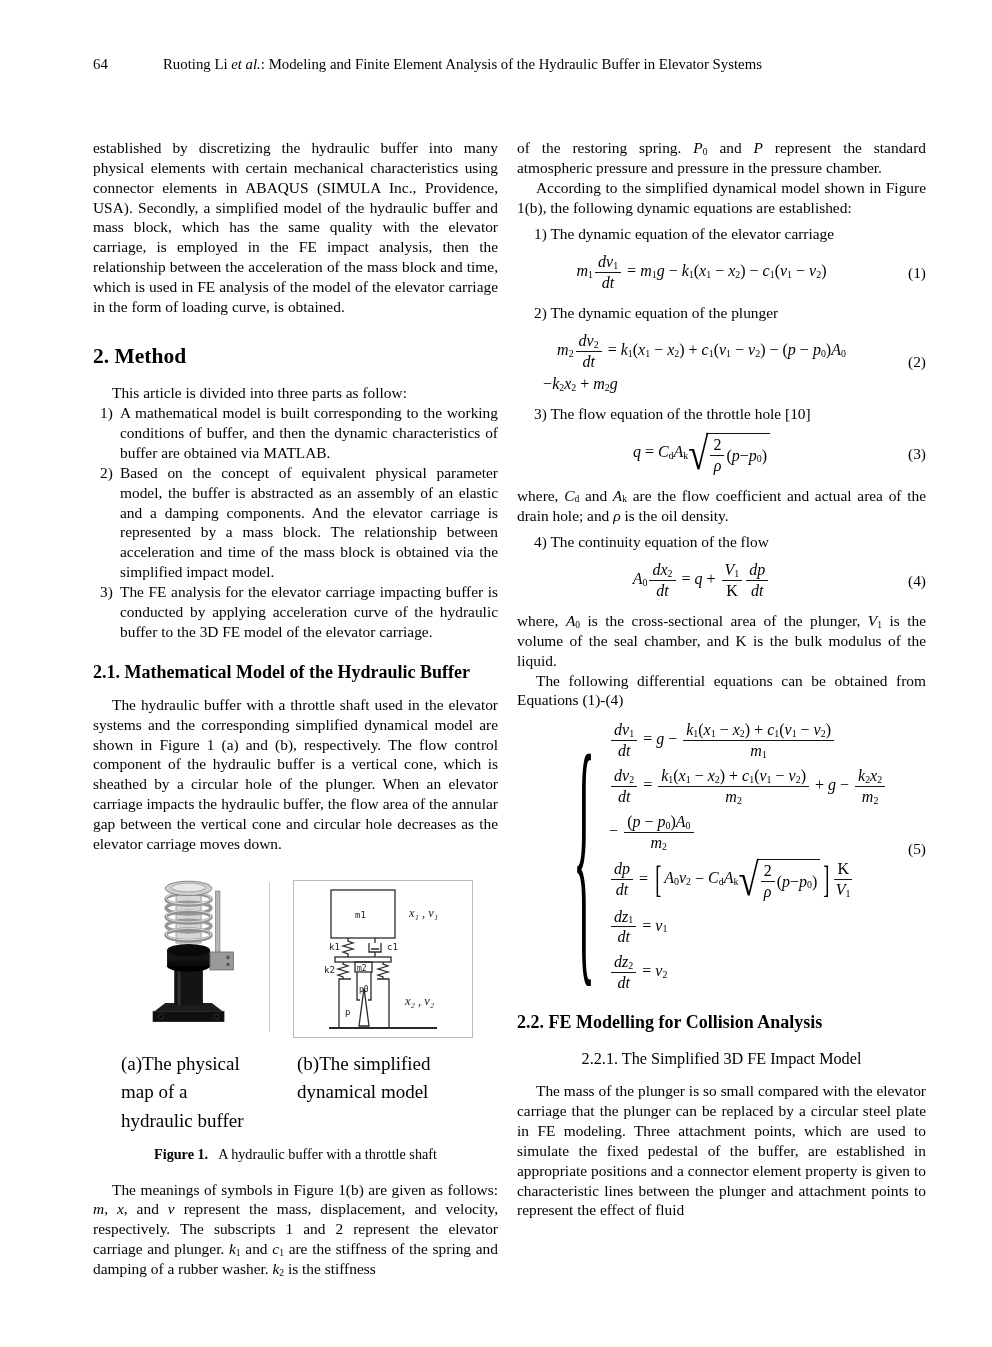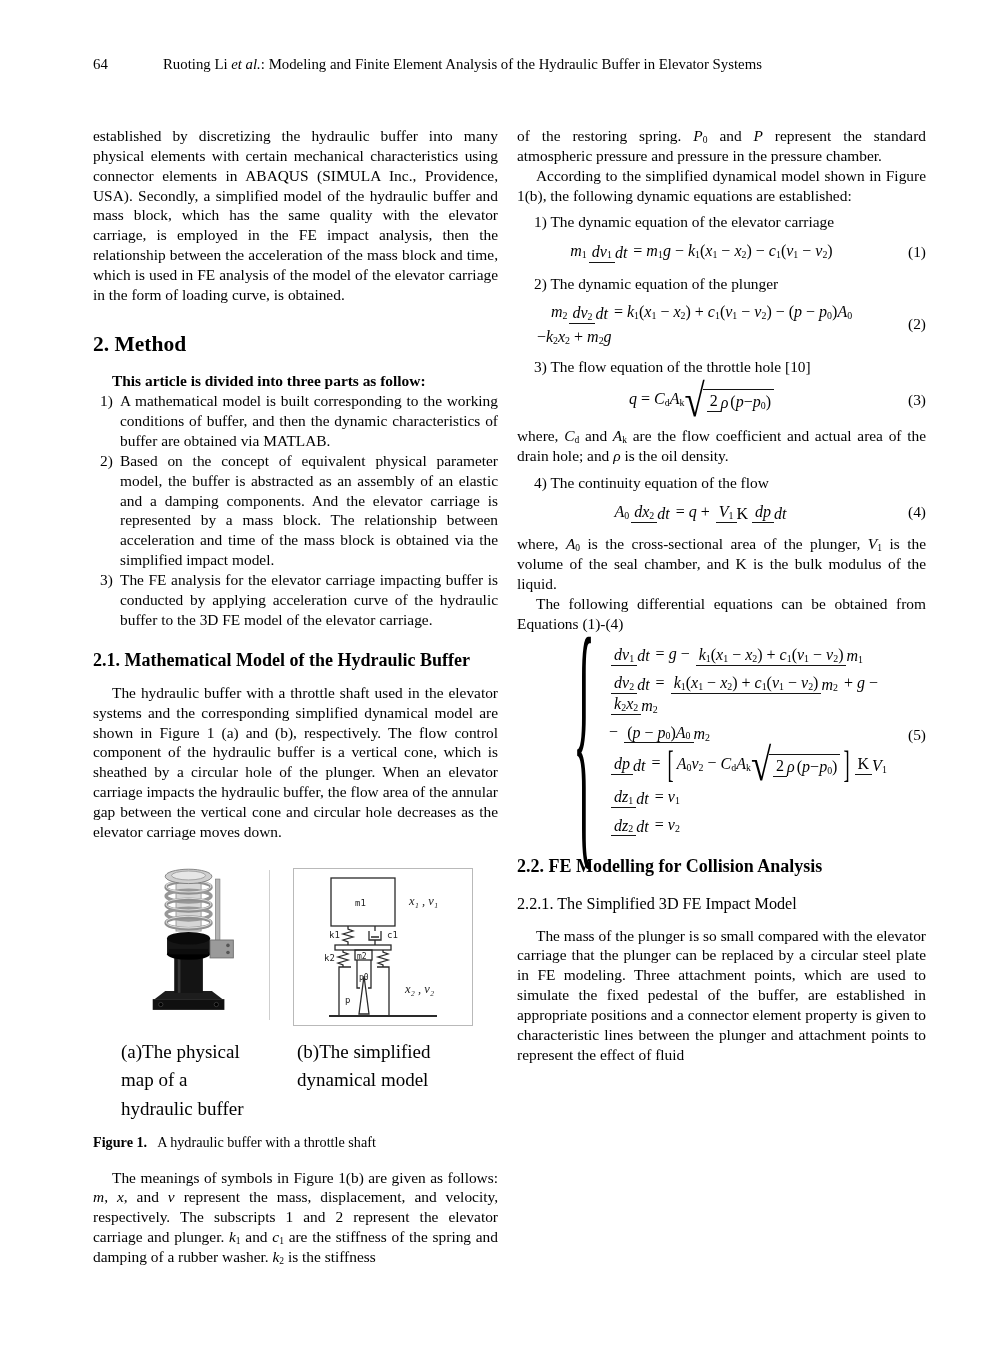--- a/index.html
+++ b/index.html
@@ -4,51 +4,51 @@
 <style>
   html,body{margin:0;padding:0;background:#fff;}
   .page{position:relative;width:992px;height:1347px;background:#fff;color:#000000;
         font-family:"Liberation Serif",serif;overflow:hidden;padding-left:44px;}
   
   .hdr{position:absolute;top:56px;left:93px;right:67px;display:flex;font-size:14.8px;}
   .pageno{width:70px;}
   .rtitle{flex:1;}
   .ri{font-style:italic;}
   
-  .col{position:absolute;top:126px;font-size:15.4px;line-height:1.29;text-align:justify;}
+  .col{position:absolute;top:138px;font-size:15.4px;line-height:1.29;text-align:justify;}
   .col.left{left:93px;width:405px;}
   .col.right{left:517px;width:409px;}
   p{margin:0;}
   .indent{text-indent:19px;}
   h1.method{font-size:21.5px;margin:26px 0 13px 0;font-weight:bold;text-align:left;}
   h2.sub{font-size:18px;margin:19px 0 11px 0;font-weight:bold;text-align:left;}
-  h3.subsub{font-size:16.2px;margin:15px 0 11px 0;font-weight:normal;text-align:left;}
-  .intro{text-indent:19px;font-weight:bold;}
+  h3.subsub{font-size:16.2px;margin:15px 0 11px 0;font-weight:normal;text-align:center;}
+  .intro{text-indent:19px;}
   .oli{display:flex;margin:0;}
   .oli .num{flex:0 0 27px;padding-left:7px;box-sizing:border-box;}
   .oli .txt{flex:1;text-align:justify;}
   sub{font-size:0.62em;font-style:normal;line-height:0;position:relative;top:0.18em;vertical-align:baseline;}
   
   .figblock{margin-top:12px;}
   .figrow{display:flex;align-items:flex-end;margin-left:40px;}
   .figdivider{width:1px;background:#cfcfcf;height:150px;margin:0 22px 6px 24px;}
   .figcaps{display:flex;margin-top:12px;font-size:19px;line-height:1.5;text-align:left;}
   .capa{width:142px;margin-left:28px;}
   .capb{width:152px;margin-left:34px;}
-  .figtitle{font-size:14.2px;margin:10px 0 16px 0;}
+  .figtitle{text-align:center;font-size:14.2px;margin:10px 0 16px 0;}
   .figtitle b{margin-right:10px;}
   
   .eqlabel{text-indent:17px;margin:7px 0 3px 0;text-align:left;}
   .eqrow{position:relative;margin:9px 0 11px 0;padding:0 40px 0 0;text-align:center;font-size:16px;line-height:1.2;}
   .eqno{position:absolute;right:0;top:50%;transform:translateY(-50%);font-size:15.4px;font-style:normal;}
   .eqcol{display:inline-block;text-align:left;}
   .mline2{margin-top:3px;margin-left:-14px;}
   .mi{font-style:italic;}
   .mr{font-style:normal;}
-  .frac{display:inline-flex;flex-direction:row;align-items:center;vertical-align:middle;
+  .frac{display:inline-flex;flex-direction:column;align-items:center;vertical-align:middle;
         margin:0 2px;line-height:1.12;}
   .frac .fn{border-bottom:1.3px solid #141414;padding:0 3px 1px 3px;}
   .frac .fd{padding-top:1px;}
   .sqrt{display:inline-flex;align-items:center;vertical-align:middle;}
   .rad{font-size:2.3em;font-style:normal;line-height:0.8;display:inline-block;
        transform:scaleY(1.25);margin-right:-2px;}
   .sqbody{display:inline-flex;align-items:center;border-top:1.6px solid #141414;
           padding:2px 3px 0 2px;}
   .bigb{font-style:normal;display:inline-block;transform:scaleY(2.05);vertical-align:middle;
         font-size:1.15em;margin:0 3px;}

